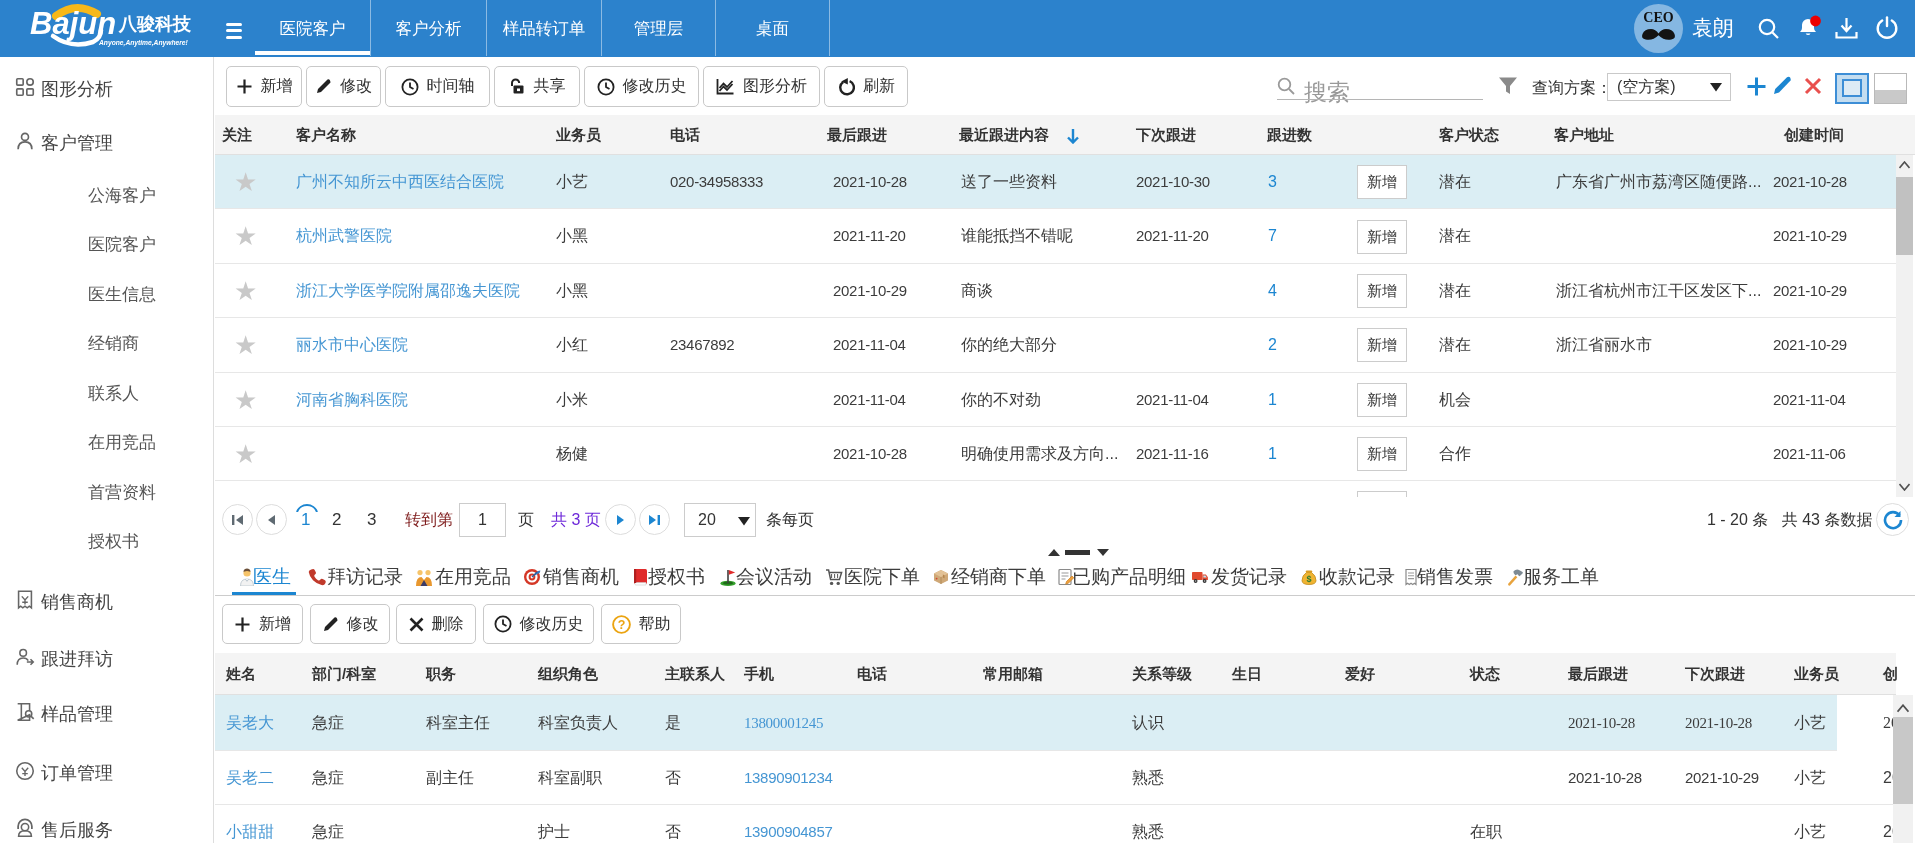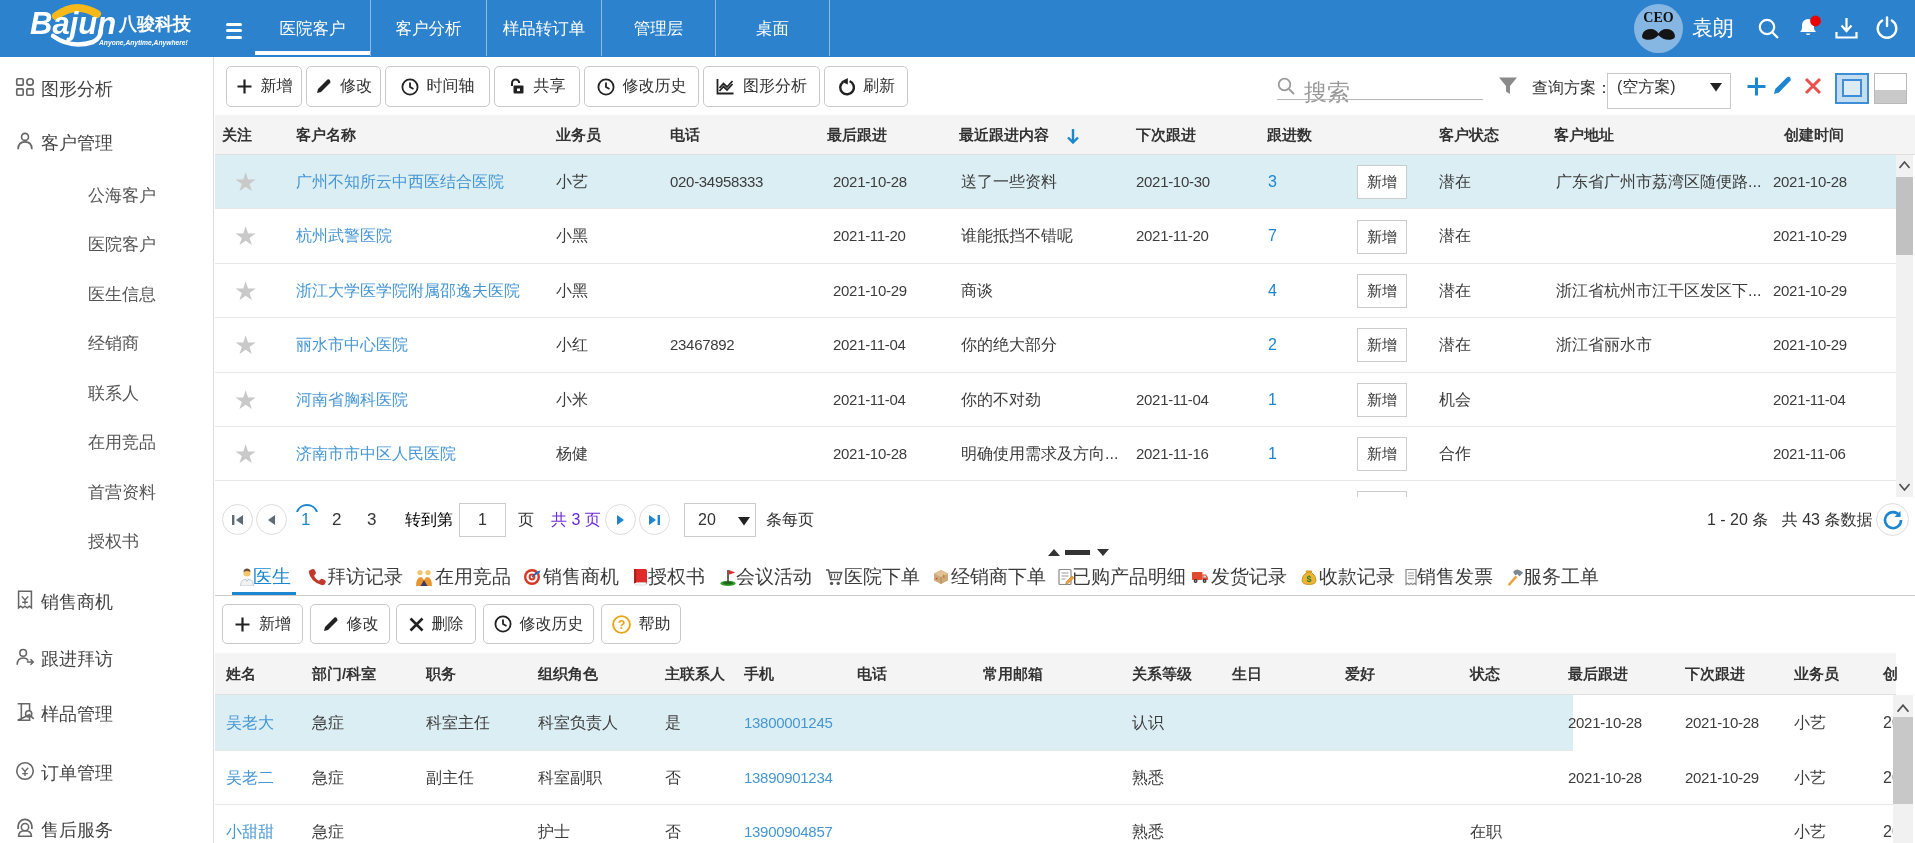--- a/index.html
+++ b/index.html
@@ -73,21 +73,21 @@
   <svg class="abs" style="left:1062px;top:20px" width="18" height="18" viewBox="0 0 18 18">
       <circle cx="7.5" cy="7.5" r="5.8" fill="none" stroke="#9a9a9a" stroke-width="1.8"></circle>
       <line x1="12" y1="12" x2="17" y2="17" stroke="#9a9a9a" stroke-width="1.8"></line>
     </svg>
   <div class="abs" style="left:1089px;top:20px;font-size:23px;color:#999;">搜索</div>
   <div class="abs" style="left:1062px;top:42px;width:206px;border-top:1px solid #b5b5b5;"></div>
   <svg class="abs" style="left:1283px;top:19px" width="20" height="20" viewBox="0 0 20 20">
       <path d="M1,1.5 h18 l-7,8.5 v8 l-4,-2.5 v-5.5 z" fill="#8a8a8a"></path>
     </svg>
   <div class="abs" style="left:1317px;top:21px;font-size:16px;color:#333;">查询方案：</div>
-  <div class="abs" style="left:1392px;top:16px;width:124px;height:36px;border:1px solid #c9c9c9;background:#fff;">
+  <div class="abs" style="left:1392px;top:16px;width:124px;height:28px;border:1px solid #c9c9c9;background:#fff;">
     <div class="abs" style="left:9px;top:0;line-height:26px;font-size:16px;color:#333;">(空方案)</div>
     <svg class="abs" style="right:8px;top:9px" width="12" height="9" viewBox="0 0 12 9">
         <path d="M0,0 h12 l-6,8.5 z" fill="#222"></path>
       </svg>
   </div>
   <svg class="abs" style="left:1531px;top:19px" width="21" height="21" viewBox="0 0 21 21">
       <path d="M10.5,1.5 v18 M1.5,10.5 h18" stroke="#1c86d1" stroke-width="3"></path>
     </svg>
   <svg class="abs" style="left:1557px;top:18px" width="21" height="21" viewBox="0 0 21 21">
       <path d="M2,19 l1.2,-5 L15,2.2 q3.5,-1.5 3.8,3 L7,17.5 z" fill="#1c86d1"></path>
@@ -177,21 +177,20 @@
         <div class="td" style="left:618px;top:0;line-height:54.4px;font-size:15px;letter-spacing:-0.3px;">2021-11-04</div>
         <div class="td" style="left:746px;top:0;line-height:54.4px;">你的不对劲</div>
         <div class="td" style="left:921px;top:0;line-height:54.4px;font-size:15px;letter-spacing:-0.3px;">2021-11-04</div>
         <div class="td" style="left:1053px;top:0;line-height:54.4px;color:#1c86d1;">1</div>
         <div class="addbtn" style="left:1142px;top:10.2px;">新增</div>
         <div class="td" style="left:1224px;top:0;line-height:54.4px;">机会</div>
         <div class="td" style="left:1558px;top:0;line-height:54.4px;font-size:15px;letter-spacing:-0.3px;">2021-11-04</div>
       </div>
 <div class="row" style="top:272.0px;height:54.4px;width:1681px;">
         <div class="star" style="left:19px;top:0;line-height:54.4px;">★</div>
-        <div class="td lk" style="left:81px;top:0;line-height:54.4px;">济南市市中区人民医院</div>
         <div class="td" style="left:341px;top:0;line-height:54.4px;">杨健</div>
         <div class="td" style="left:618px;top:0;line-height:54.4px;font-size:15px;letter-spacing:-0.3px;">2021-10-28</div>
         <div class="td" style="left:746px;top:0;line-height:54.4px;">明确使用需求及方向...</div>
         <div class="td" style="left:921px;top:0;line-height:54.4px;font-size:15px;letter-spacing:-0.3px;">2021-11-16</div>
         <div class="td" style="left:1053px;top:0;line-height:54.4px;color:#1c86d1;">1</div>
         <div class="addbtn" style="left:1142px;top:10.2px;">新增</div>
         <div class="td" style="left:1224px;top:0;line-height:54.4px;">合作</div>
         <div class="td" style="left:1558px;top:0;line-height:54.4px;font-size:15px;letter-spacing:-0.3px;">2021-11-06</div>
       </div>
 <div class="abs" style="left:1142px;top:336.4px;width:50px;height:34px;border:1px solid #ccc;background:#fff;"></div>
@@ -217,21 +216,21 @@
         <svg width="9" height="12" viewBox="0 0 9 12">
           <path d="M8,1 v10 l-7,-5 z" fill="#5f6a72"></path>
         </svg>
       </div>
 <svg class="abs" style="left:81px;top:5px" width="22" height="10" viewBox="0 0 22 10">
         <path d="M1,10 A 10.5,10 0 0 1 21,10" fill="none" stroke="#1c86d1" stroke-width="2"></path>
       </svg>
 <div class="abs" style="left:86px;top:0;line-height:46px;font-size:17px;color:#1c86d1;">1</div>
 <div class="abs" style="left:117px;top:0;line-height:46px;font-size:17px;color:#333;">2</div>
 <div class="abs" style="left:152px;top:0;line-height:46px;font-size:17px;color:#333;">3</div>
-<div class="abs" style="left:190px;top:0;line-height:46px;font-size:16px;color:#000000;">转到第</div>
+<div class="abs" style="left:190px;top:0;line-height:46px;font-size:16px;color:#7f1d1d;">转到第</div>
 <div class="abs" style="left:244px;top:6px;width:47px;height:34px;border:1px solid #ccc;text-align:center;line-height:32px;font-size:16px;color:#333;">1</div>
 <div class="abs" style="left:303px;top:0;line-height:46px;font-size:16px;color:#333;">页</div>
 <div class="abs" style="left:336px;top:0;line-height:46px;font-size:16px;color:#6d28d9;">共 3 页</div>
 <div class="pgc" style="left:390px;top:7px;">
         <svg width="9" height="12" viewBox="0 0 9 12">
           <path d="M1,1 v10 l7,-5 z" fill="#1c86d1"></path>
         </svg>
       </div>
 <div class="pgc" style="left:424px;top:7px;">
         <svg width="13" height="12" viewBox="0 0 13 12">
@@ -385,21 +384,21 @@
     <div class="th" style="left:917px;top:0;line-height:42px;">关系等级</div>
     <div class="th" style="left:1017px;top:0;line-height:42px;">生日</div>
     <div class="th" style="left:1130px;top:0;line-height:42px;">爱好</div>
     <div class="th" style="left:1255px;top:0;line-height:42px;">状态</div>
     <div class="th" style="left:1353px;top:0;line-height:42px;">最后跟进</div>
     <div class="th" style="left:1470px;top:0;line-height:42px;">下次跟进</div>
     <div class="th" style="left:1579px;top:0;line-height:42px;">业务员</div>
     <div class="th" style="left:1668px;top:0;line-height:42px;">创</div>
   </div>
   <div id="tbl2" class="abs" style="left:0;top:638px;width:1700px;height:148px;overflow:hidden;">
-      <div class="row" style="top:0px;height:56px;width:1358px;background:#dbeef4;">
+      <div class="row" style="top:0px;height:56px;width:1622px;background:#dbeef4;font-family:Liberation Serif, serif;">
         <div class="td lk" style="left:11px;top:0;line-height:56px;">吴老大</div>
         <div class="td" style="left:97px;top:0;line-height:56px;">急症</div>
         <div class="td" style="left:211px;top:0;line-height:56px;">科室主任</div>
         <div class="td" style="left:323px;top:0;line-height:56px;">科室负责人</div>
         <div class="td" style="left:450px;top:0;line-height:56px;">是</div>
         <div class="td lk" style="left:529px;top:0;line-height:56px;font-size:15px;letter-spacing:-0.3px;">13800001245</div>
         <div class="td" style="left:917px;top:0;line-height:56px;">认识</div>
         <div class="td" style="left:1353px;top:0;line-height:56px;font-size:15px;letter-spacing:-0.3px;">2021-10-28</div>
         <div class="td" style="left:1470px;top:0;line-height:56px;font-size:15px;letter-spacing:-0.3px;">2021-10-28</div>
         <div class="td" style="left:1579px;top:0;line-height:56px;">小艺</div>

